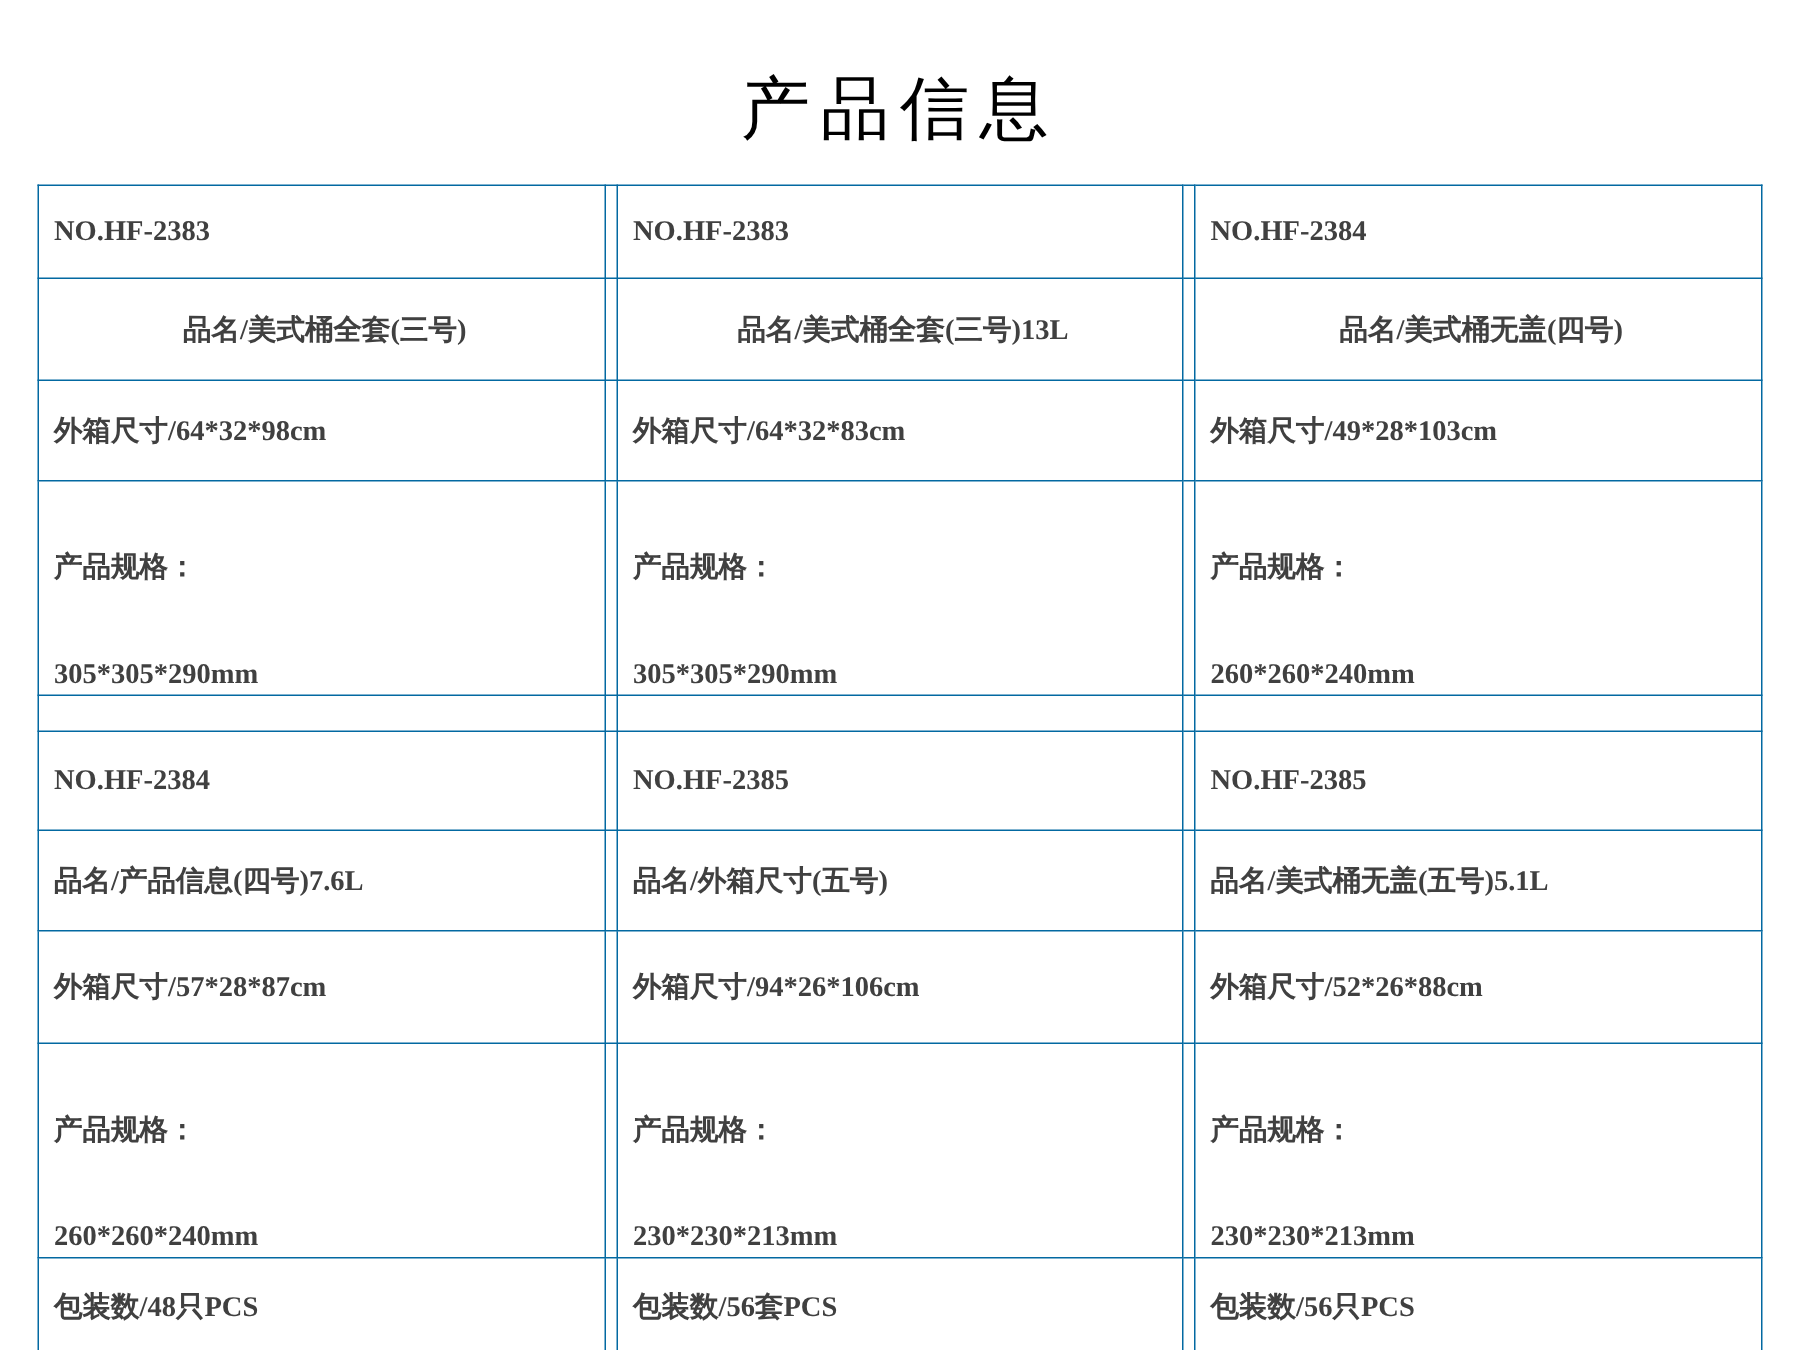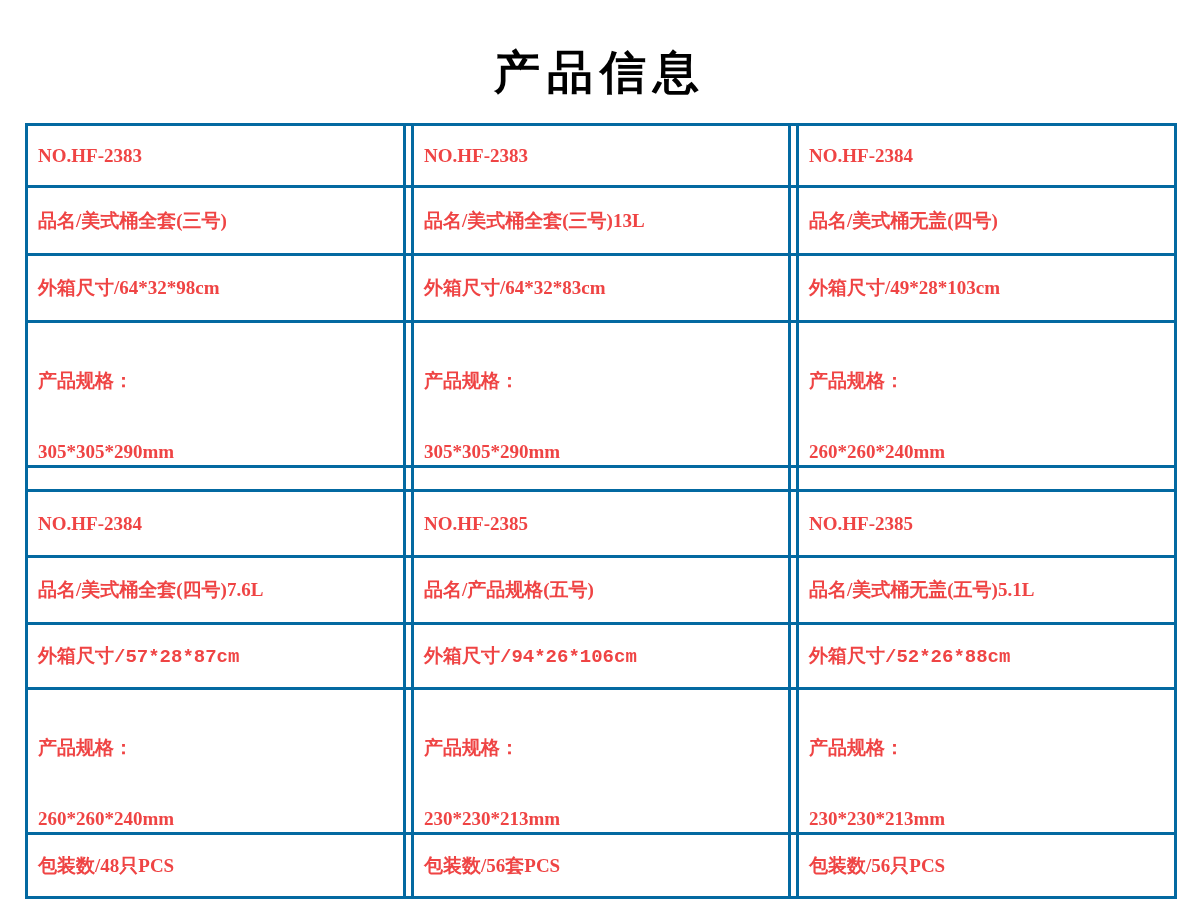--- a/index.html
+++ b/index.html
@@ -14,54 +14,54 @@
     font-family: "Liberation Serif", "DejaVu Serif", serif;
     color: #000000;
   }
   .page-title {
     position: absolute;
     top: 42px;
     left: 0;
     width: 1200px;
     text-align: center;
     font-family: "DejaVu Sans", "Liberation Sans", sans-serif;
-    font-weight: 700;
+    font-weight: 400;
     font-size: 46px;
     letter-spacing: 7px;
     color: #000000;
     margin: 0;
   }
   table.product-table {
     position: absolute;
     left: 25px;
     top: 123px;
     width: 1149px;
     border-collapse: collapse;
     table-layout: fixed;
   }
   table.product-table td {
-    border: 3px solid #0369a1;
+    border: 1px solid #0369a1;
     padding: 0 6px 0 10px;
     font-size: 19px;
     font-weight: bold;
-    color: #ef4444;
+    color: #404040;
     vertical-align: middle;
     overflow: hidden;
     white-space: nowrap;
   }
   td.gap { padding: 0; }
   tr.r-no     { height: 62px; }
-  tr.r-name   { height: 68px; }
+  tr.r-name   { height: 68px; text-align: center; }
   tr.r-carton { height: 67px; }
   tr.r-spec   { height: 67px; }
   tr.r-pack   { height: 66px; }
   tr.r-spacer { height: 24px; }
   tr.r-no2     { height: 66px; }
   tr.r-name2   { height: 67px; }
-  tr.r-carton2 { height: 65px; font-family: Liberation Mono, monospace; }
+  tr.r-carton2 { height: 75px; }
   tr.r-spec2   { height: 68px; }
   tr.r-pack2   { height: 64px; }
   .spec-line { line-height: 27px; margin-top: 44px; }
 </style>
 </head>
 <body>
 
 <h1 class="page-title">产品信息</h1>
 
 <table class="product-table">
@@ -121,23 +121,23 @@
   </tr>
 
   <tr class="r-no2">
     <td>NO.HF-2384</td>
     <td class="gap"></td>
     <td>NO.HF-2385</td>
     <td class="gap"></td>
     <td>NO.HF-2385</td>
   </tr>
   <tr class="r-name2">
-    <td>品名/美式桶全套(四号)7.6L</td>
+    <td>品名/产品信息(四号)7.6L</td>
     <td class="gap"></td>
-    <td>品名/产品规格(五号)</td>
+    <td>品名/外箱尺寸(五号)</td>
     <td class="gap"></td>
     <td>品名/美式桶无盖(五号)5.1L</td>
   </tr>
   <tr class="r-carton2">
     <td>外箱尺寸/57*28*87cm</td>
     <td class="gap"></td>
     <td>外箱尺寸/94*26*106cm</td>
     <td class="gap"></td>
     <td>外箱尺寸/52*26*88cm</td>
   </tr>

